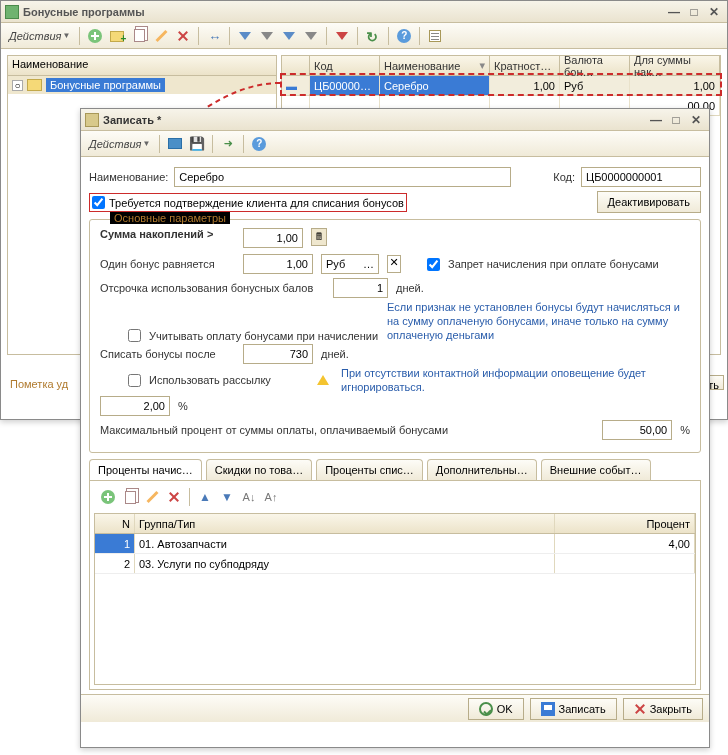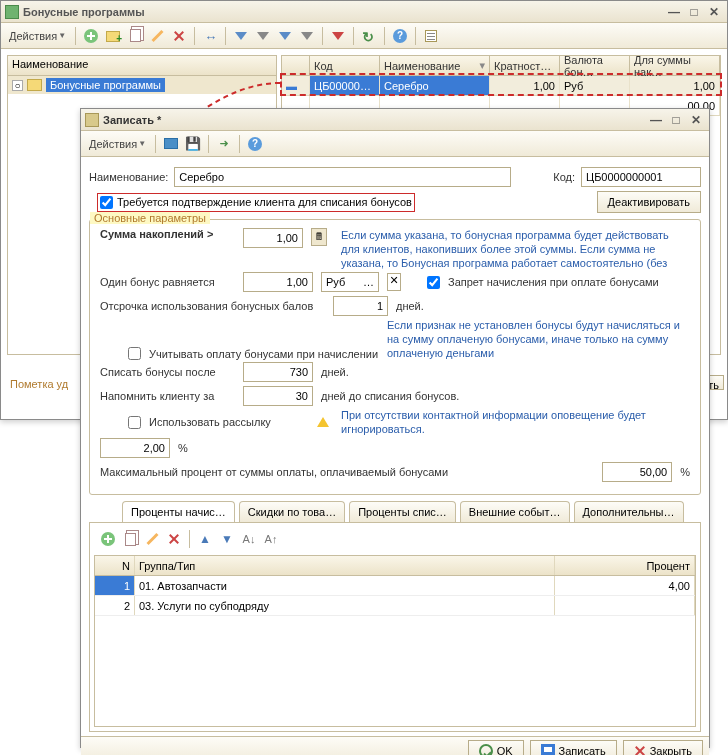--- a/index.html
+++ b/index.html
@@ -60,20 +60,21 @@
     display: flex; align-items: center; justify-content: center;
     cursor: pointer;
     border-radius: 2px;
   }
   .tb-text {
     padding: 0 4px;
     height: 20px;
     display: flex; align-items: center;
     color: #444;
     cursor: pointer;
+    font-style: italic;
   }
   .tb-sep {
     width: 1px; height: 18px;
     background: #c7bd9f;
     margin: 0 3px;
   }
   .drop-arrow { font-size: 8px; margin-left: 1px; color: #666; }
   
   .ico { width: 14px; height: 14px; display: inline-block; }
   .ico-add { background: #7ac47a; border-radius: 7px; position: relative; }
@@ -192,34 +193,34 @@
     background: linear-gradient(#fdfcf7,#f0ead8);
     height: 22px;
     padding: 0 10px;
     font-size: 11px;
     cursor: pointer;
     display: flex; align-items: center; gap: 4px;
   }
   .red-box {
     border: 1px solid #cc2b2b;
     padding: 2px 2px;
-    display: inline-flex; align-items: center; gap: 4px; margin-left: 8px;
+    display: inline-flex; align-items: flex-end; gap: 4px;
   }
   .chk { width: 13px; height: 13px; cursor: pointer; }
   .fieldset {
     border: 1px solid #c7bd9f;
     border-radius: 3px;
     margin: 6px 0;
     padding: 8px 10px 10px;
     position: relative;
   }
   .fs-legend {
     position: absolute;
-    top: -8px; left: 0;
-    background: #fef9c3;
+    top: -8px; left: 20px;
+    background: #000000;
     padding: 0 4px;
     color: #b07a2e;
     font-size: 11px;
   }
   .param-row {
     display: flex; align-items: center;
     gap: 8px; min-height: 24px;
     font-size: 11px;
   }
   .blue-note {
@@ -243,21 +244,20 @@
     padding: 1px 4px;
     font-size: 11px;
     display:flex;align-items:center;justify-content:space-between;
     background:#fff;
   }
   .calc-btn{width:16px;height:18px;border:1px solid #b7ac89;background:#efe7ce;font-size:10px;text-align:center;line-height:16px;}
   .tabs {
     display: flex;
     gap: 4px;
     margin-top: 4px;
-    margin-left: 33px;
   }
   .tab {
     border: 1px solid #c7bd9f;
     border-bottom: none;
     border-radius: 4px 4px 0 0;
     padding: 4px 8px;
     background: linear-gradient(#fdfcf7,#f0ead8);
     font-size: 11px;
     cursor: pointer;
     white-space: nowrap;
@@ -471,21 +471,20 @@
         </button>
     </div>
 
     <div class="fieldset">
       <div class="fs-legend">Основные параметры</div>
 
       <div class="param-row" style="align-items:flex-start">
         <span class="lbl" style="font-weight:bold;width:135px">Сумма накоплений  &gt;</span>
         <input class="num-inp" style="width: 60px;" value="1,00">
         <span class="calc-btn">🖩</span>
-        <span class="blue-note" style="flex:1;margin-left:6px">Если сумма указана, то бонусная программа будет действовать для клиентов, накопивших более этой суммы. Если сумма не указана, то Бонусная программа работает самостоятельно (без</span>
       </div>
 
       <div class="param-row">
         <span class="lbl" style="width:135px">Один бонус равняется</span>
         <input class="num-inp" value="1,00" style="">
         <span class="unit-inp">
             <span>Руб</span>
             <span>…</span>
           </span>
         <span style="border:1px solid #b7ac89;width:14px;height:18px;text-align:center">✕</span>
@@ -506,25 +505,20 @@
         <span class="lbl" style="width:230px">Учитывать оплату бонусами при начислении</span>
         <span class="blue-note" style="flex:1">Если признак не установлен бонусы будут начисляться и на сумму оплаченую бонусами, иначе только на сумму оплаченую деньгами</span>
       </div>
 
       <div class="param-row">
         <span class="lbl" style="width:135px">Списать бонусы после</span>
         <input class="num-inp" value="730" style="">
         <span class="lbl">дней.</span>
       </div>
 
-      <div class="param-row">
-        <span class="lbl" style="width:135px">Напомнить клиенту за</span>
-        <input class="num-inp" value="30" style="">
-        <span class="lbl">дней до списания бонусов.</span>
-      </div>
 
       <div class="param-row" style="align-items:center">
         <span style="width:20px"></span>
         <input type="checkbox" class="chk" style="">
         <span class="lbl" style="width:160px">Использовать рассылку</span>
         <span class="ico-warn"></span>
         <span class="blue-note" style="flex:1;margin-left:4px">При отсутствии контактной информации оповещение будет игнорироваться.</span>
       </div>
 
       <div class="param-row">
@@ -535,22 +529,22 @@
         <span class="lbl" style="flex:1">Максимальный процент от суммы оплаты, оплачиваемый бонусами</span>
         <input class="num-inp" value="50,00" style="">
         <span class="lbl">%</span>
       </div>
     </div>
 
     <div class="tabs">
       <div class="tab active">Проценты начис…</div>
       <div class="tab">Скидки по това…</div>
       <div class="tab">Проценты спис…</div>
+      <div class="tab">Дополнительны…</div>
       <div class="tab">Внешние событ…</div>
-      <div class="tab">Дополнительны…</div>
     </div>
 
     <div class="tab-body">
       <div class="toolbar" style="height:24px;border:none;background:none">
         <span class="tb-btn">
             <span class="ico ico-add"></span>
           </span>
         <span class="tb-btn">
             <span class="ico ico-copy"></span>
           </span>

